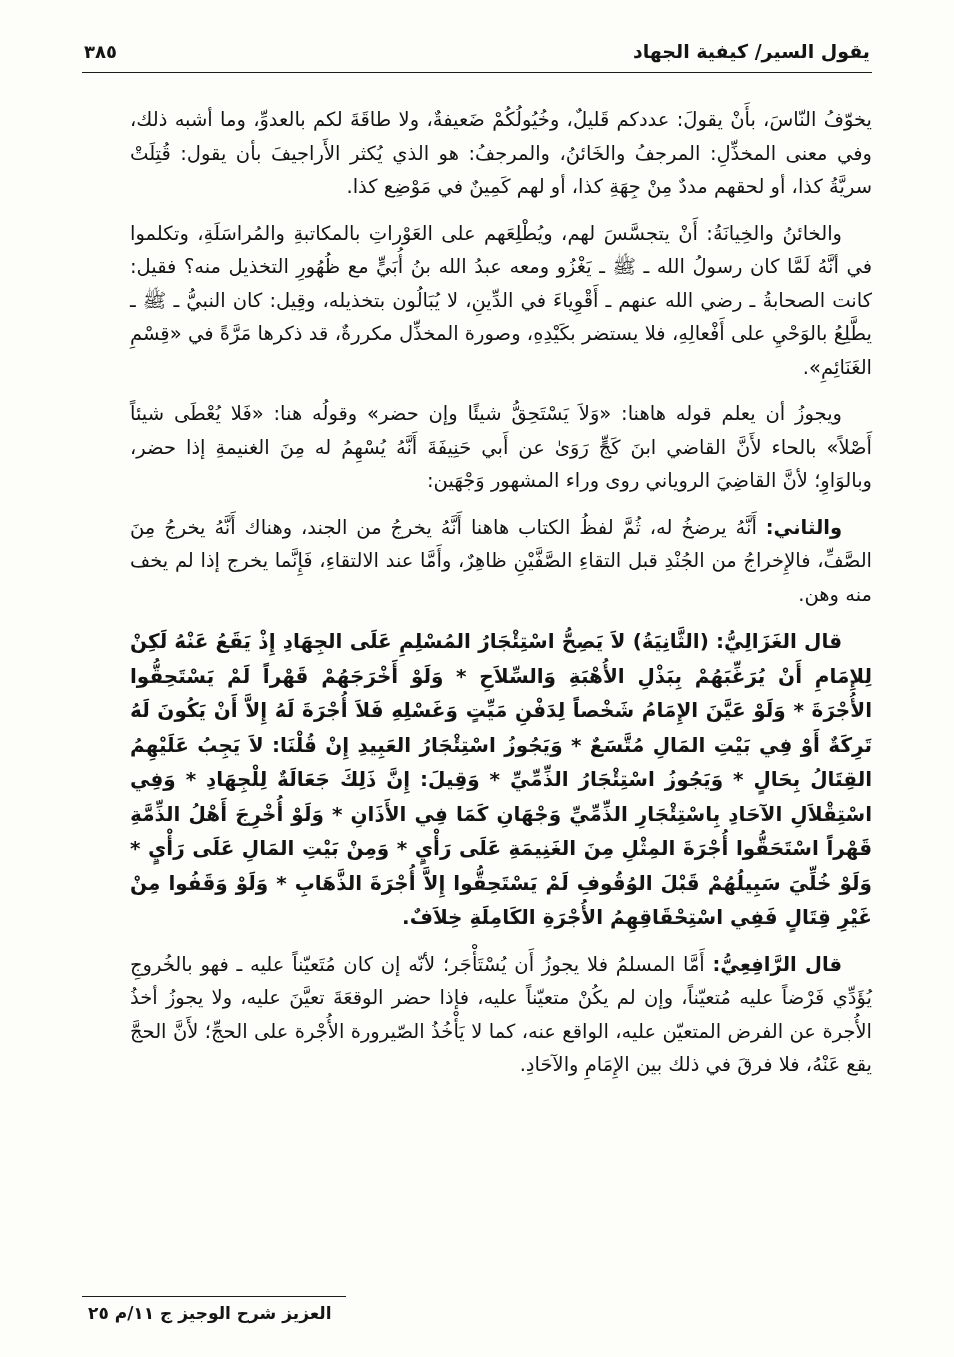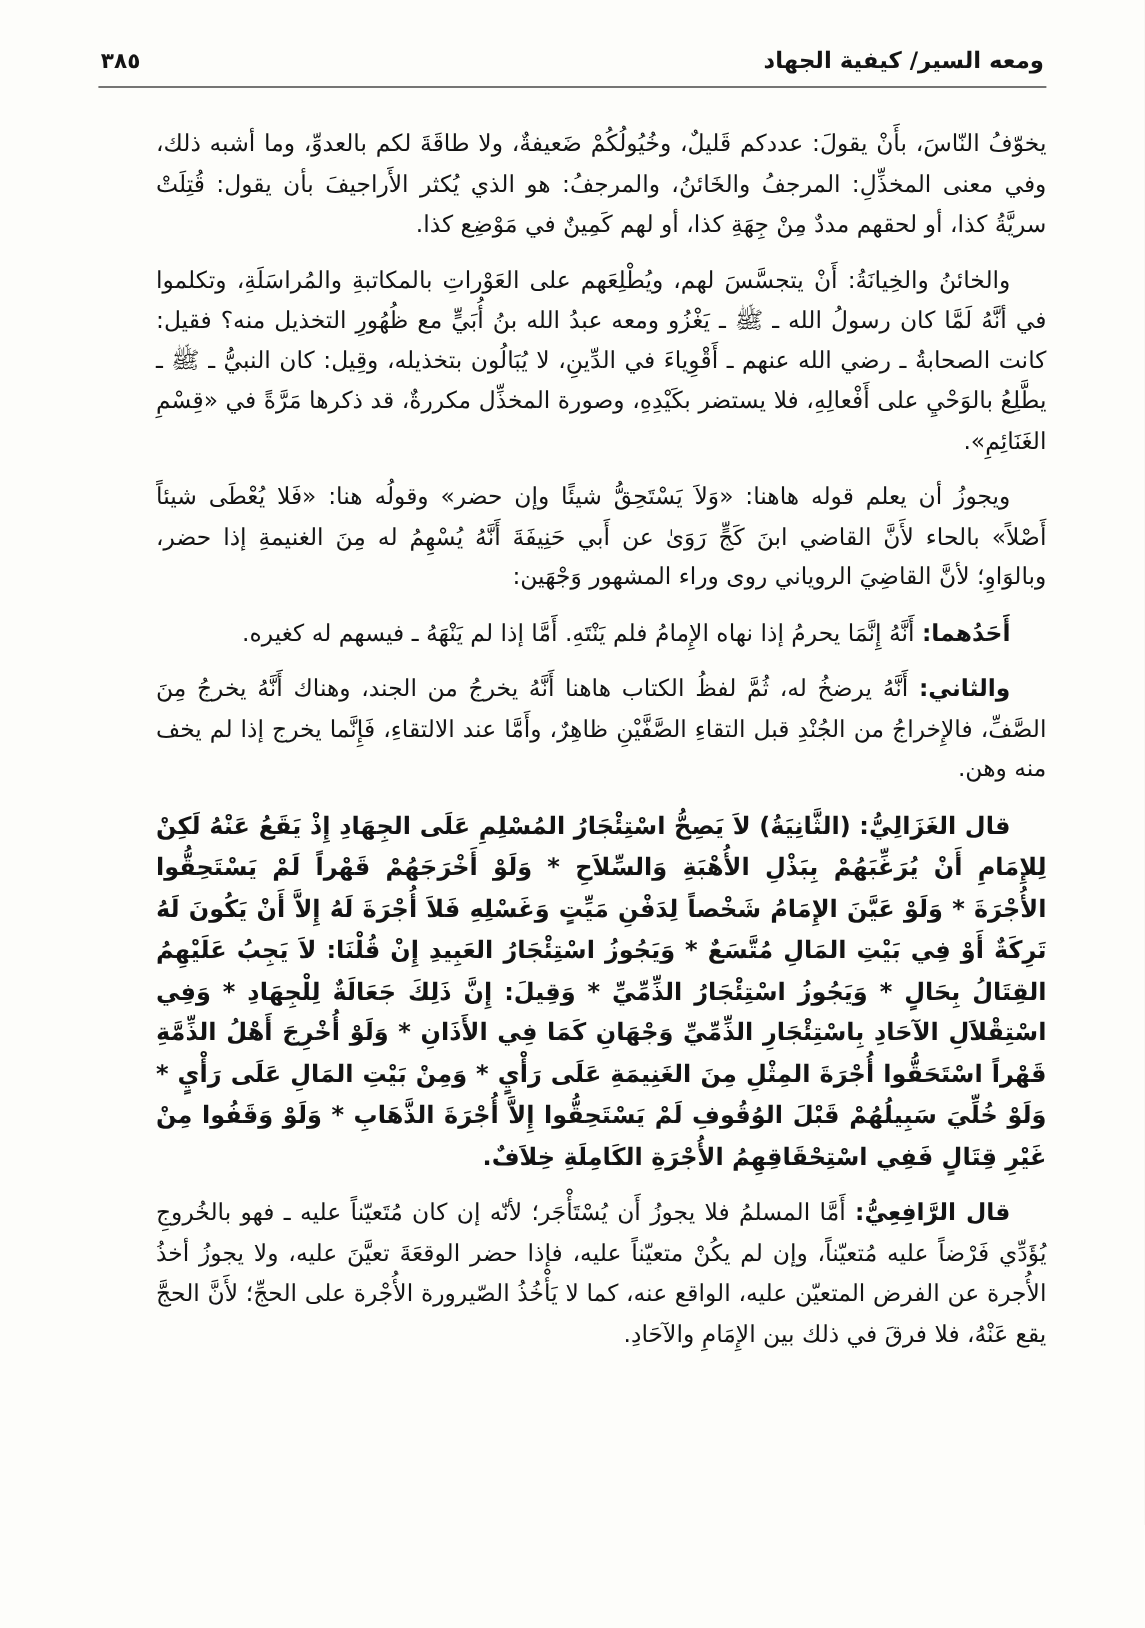--- a/index.html
+++ b/index.html
@@ -62,38 +62,40 @@
     padding-right:14px;
     padding-left:6px;
   }
 </style>
 </head>
 <body>
 
 <div class="page">
 
   <header class="page-header">
-    <span class="book-title">ومعه السير/ كيفية الجهاد</span>
+    <span class="book-title">يقول السير/ كيفية الجهاد</span>
     <span class="page-number">٣٨٥</span>
   </header>
 
   <hr class="header-rule">
 
   <main class="page-body">
 
     <p class="para"><span class="lead"></span><span>يخوّفُ النّاسَ، بأَنْ يقولَ: عددكم قَليلٌ، وخُيُولُكُمْ ضَعيفةٌ، ولا طاقَةَ لكم بالعدوِّ، وما أشبه ذلك، وفي معنى المخذِّلِ: المرجفُ والخَائنُ، والمرجفُ: هو الذي يُكثر الأَراجيفَ بأن يقول: قُتِلَتْ سريَّةُ كذا، أو لحقهم مددٌ مِنْ جِهَةِ كذا، أو لهم كَمِينٌ في مَوْضِع كذا.</span></p>
 
     <p class="para indent"><span class="lead"></span><span>والخائنُ والخِيانَةُ: أَنْ يتجسَّسَ لهم، ويُطْلِعَهم على العَوْراتِ بالمكاتبةِ والمُراسَلَةِ، وتكلموا في أنَّهُ لَمَّا كان رسولُ الله ـ ﷺ ـ يَغْزُو ومعه عبدُ الله بنُ أُبَيٍّ مع ظُهُورِ التخذيل منه؟ فقيل: كانت الصحابةُ ـ رضي الله عنهم ـ أَقْوِياءَ في الدِّينِ، لا يُبَالُون بتخذيله، وقِيل: كان النبيُّ ـ ﷺ ـ يطَّلِعُ بالوَحْيِ على أَفْعالِهِ، فلا يستضر بكَيْدِهِ، وصورة المخذِّل مكررةٌ، قد ذكرها مَرَّةً في «قِسْمِ الغَنَائِمِ».</span></p>
 
     <p class="para indent"><span class="lead"></span><span>ويجوزُ أن يعلم قوله هاهنا: «وَلاَ يَسْتَحِقُّ شيئًا وإن حضر» وقولُه هنا: «فَلا يُعْطَى شيئاً أَصْلاً» بالحاء لأَنَّ القاضي ابنَ كَجٍّ رَوَىٰ عن أَبي حَنِيفَةَ أَنَّهُ يُسْهِمُ له مِنَ الغنيمةِ إذا حضر، وبالوَاوِ؛ لأنَّ القاضِيَ الروياني روى وراء المشهور وَجْهَين:</span></p>
 
-    <p class="para indent"><span class="lead">أَحَدُهما:</span> <span>أَنَّهُ إِنَّمَا يحرمُ إذا نهاه الإِمامُ فلم يَنْتَهِ. أَمَّا إذا لم يَنْهَهُ ـ فيسهم له كغيره.</span></p>
 
     <p class="para indent"><span class="lead">والثاني:</span> <span>أَنَّهُ يرضخُ له، ثُمَّ لفظُ الكتاب هاهنا أَنَّهُ يخرجُ من الجند، وهناك أَنَّهُ يخرجُ مِنَ الصَّفِّ، فالإِخراجُ من الجُنْدِ قبل التقاءِ الصَّفَّيْنِ ظاهِرٌ، وأَمَّا عند الالتقاءِ، فَإِنَّما يخرج إذا لم يخف منه وهن.</span></p>
 
     <p class="para indent bold"><span class="lead">قال الغَزَالِيُّ:</span> <span>(الثَّانِيَةُ) لاَ يَصِحُّ اسْتِئْجَارُ المُسْلِمِ عَلَى الجِهَادِ إِذْ يَقَعُ عَنْهُ لَكِنْ لِلإِمَامِ أَنْ يُرَغِّبَهُمْ بِبَذْلِ الأُهْبَةِ وَالسِّلاَحِ * وَلَوْ أَخْرَجَهُمْ قَهْراً لَمْ يَسْتَحِقُّوا الأُجْرَةَ * وَلَوْ عَيَّنَ الإِمَامُ شَخْصاً لِدَفْنِ مَيِّتٍ وَغَسْلِهِ فَلاَ أُجْرَةَ لَهُ إِلاَّ أَنْ يَكُونَ لَهُ تَرِكَةٌ أَوْ فِي بَيْتِ المَالِ مُتَّسَعٌ * وَيَجُوزُ اسْتِئْجَارُ العَبِيدِ إِنْ قُلْنَا: لاَ يَجِبُ عَلَيْهِمُ القِتَالُ بِحَالٍ * وَيَجُوزُ اسْتِئْجَارُ الذِّمِّيِّ * وَقِيلَ: إِنَّ ذَلِكَ جَعَالَةٌ لِلْجِهَادِ * وَفِي اسْتِقْلاَلِ الآحَادِ بِاسْتِئْجَارِ الذِّمِّيِّ وَجْهَانِ كَمَا فِي الأَذَانِ * وَلَوْ أُخْرِجَ أَهْلُ الذِّمَّةِ قَهْراً اسْتَحَقُّوا أُجْرَةَ المِثْلِ مِنَ الغَنِيمَةِ عَلَى رَأْيٍ * وَمِنْ بَيْتِ المَالِ عَلَى رَأْيٍ * وَلَوْ خُلِّيَ سَبِيلُهُمْ قَبْلَ الوُقُوفِ لَمْ يَسْتَحِقُّوا إِلاَّ أُجْرَةَ الذَّهَابِ * وَلَوْ وَقَفُوا مِنْ غَيْرِ قِتَالٍ فَفِي اسْتِحْقَاقِهِمُ الأُجْرَةِ الكَامِلَةِ خِلاَفٌ.</span></p>
 
     <p class="para indent"><span class="lead">قال الرَّافِعِيُّ:</span> <span>أَمَّا المسلمُ فلا يجوزُ أَن يُسْتَأْجَر؛ لأنّه إن كان مُتَعيّناً عليه ـ فهو بالخُروجِ يُؤَدِّي فَرْضاً عليه مُتعيّناً، وإن لم يكُنْ متعيّناً عليه، فإذا حضر الوقعَةَ تعيَّنَ عليه، ولا يجوزُ أخذُ الأُجرة عن الفرض المتعيّن عليه، الواقع عنه، كما لا يَأْخُذُ الصّيرورة الأُجْرة على الحجِّ؛ لأَنَّ الحجَّ يقع عَنْهُ، فلا فرقَ في ذلك بين الإِمَامِ والآحَادِ.</span></p>
 
   </main>
 
+  <footer class="page-footer">
+    <span>العزيز شرح الوجيز ج ١١/م ٢٥</span>
+  </footer>
 
 </div>
 
 </body></html>

